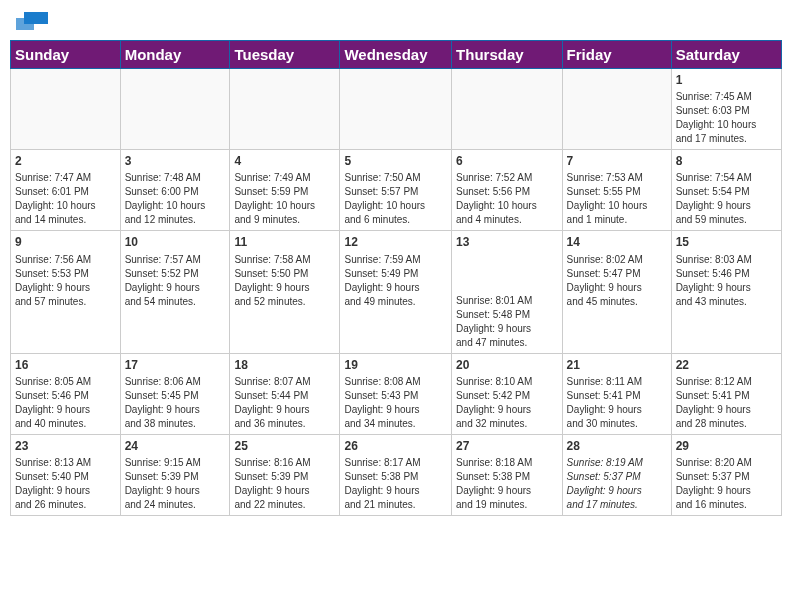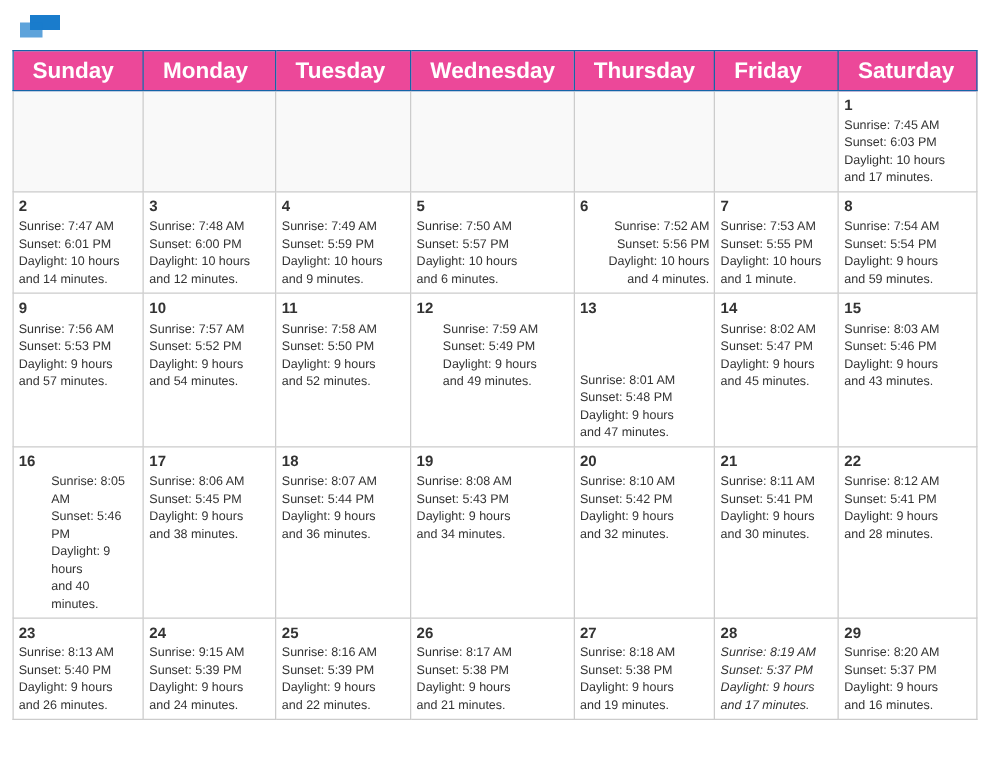--- a/index.html
+++ b/index.html
@@ -42,25 +42,25 @@
       font-size: 14px;
       color: #555;
       margin-top: 2px;
     }
     .calendar {
       width: 100%;
       border-collapse: collapse;
       border: 1px solid #ccc;
     }
     .calendar th {
-      background: #ec4899;
+      background: #701a75;
       color: #fff;
-      font-size: 18px;
+      font-size: 15px;
       font-weight: bold;
-      padding: 5px 15px;
+      padding: 5px 4px;
       text-align: left;
       border: 1px solid #1565a8;
     }
     .calendar td {
       border: 1px solid #ccc;
       vertical-align: top;
       padding: 3px 4px;
       width: 113px;
       min-height: 70px;
       font-size: 9.5px;
@@ -156,21 +156,21 @@
         </td>
         <td>
           <span class="day-number">5</span>
           <div class="day-info" style="white-space: pre-line;">Sunrise: 7:50 AM
 Sunset: 5:57 PM
 Daylight: 10 hours
 and 6 minutes.</div>
         </td>
         <td>
           <span class="day-number">6</span>
-          <div class="day-info" style="white-space: pre-line; text-align: right;">Sunrise: 7:52 AM
+          <div class="day-info" style="white-space: pre-line;">Sunrise: 7:52 AM
 Sunset: 5:56 PM
 Daylight: 10 hours
 and 4 minutes.</div>
         </td>
         <td>
           <span class="day-number">7</span>
           <div class="day-info" style="white-space: pre-line;">Sunrise: 7:53 AM
 Sunset: 5:55 PM
 Daylight: 10 hours
 and 1 minute.</div>
@@ -200,21 +200,21 @@
         </td>
         <td>
           <span class="day-number">11</span>
           <div class="day-info" style="white-space: pre-line;">Sunrise: 7:58 AM
 Sunset: 5:50 PM
 Daylight: 9 hours
 and 52 minutes.</div>
         </td>
         <td>
           <span class="day-number">12</span>
-          <div class="day-info" style="white-space: pre-line; margin-left: 21px;">Sunrise: 7:59 AM
+          <div class="day-info" style="white-space: pre-line;">Sunrise: 7:59 AM
 Sunset: 5:49 PM
 Daylight: 9 hours
 and 49 minutes.</div>
         </td>
         <td>
           <span class="day-number">13</span>
           <div class="day-info" style="white-space: pre-line; margin-top: 43px;">Sunrise: 8:01 AM
 Sunset: 5:48 PM
 Daylight: 9 hours
 and 47 minutes.</div>
@@ -230,21 +230,21 @@
           <span class="day-number">15</span>
           <div class="day-info" style="white-space: pre-line;">Sunrise: 8:03 AM
 Sunset: 5:46 PM
 Daylight: 9 hours
 and 43 minutes.</div>
         </td>
       </tr>
       <tr>
         <td>
           <span class="day-number">16</span>
-          <div class="day-info" style="white-space: pre-line; margin-left: 26px;">Sunrise: 8:05 AM
+          <div class="day-info" style="white-space: pre-line;">Sunrise: 8:05 AM
 Sunset: 5:46 PM
 Daylight: 9 hours
 and 40 minutes.</div>
         </td>
         <td>
           <span class="day-number">17</span>
           <div class="day-info" style="white-space: pre-line;">Sunrise: 8:06 AM
 Sunset: 5:45 PM
 Daylight: 9 hours
 and 38 minutes.</div>

